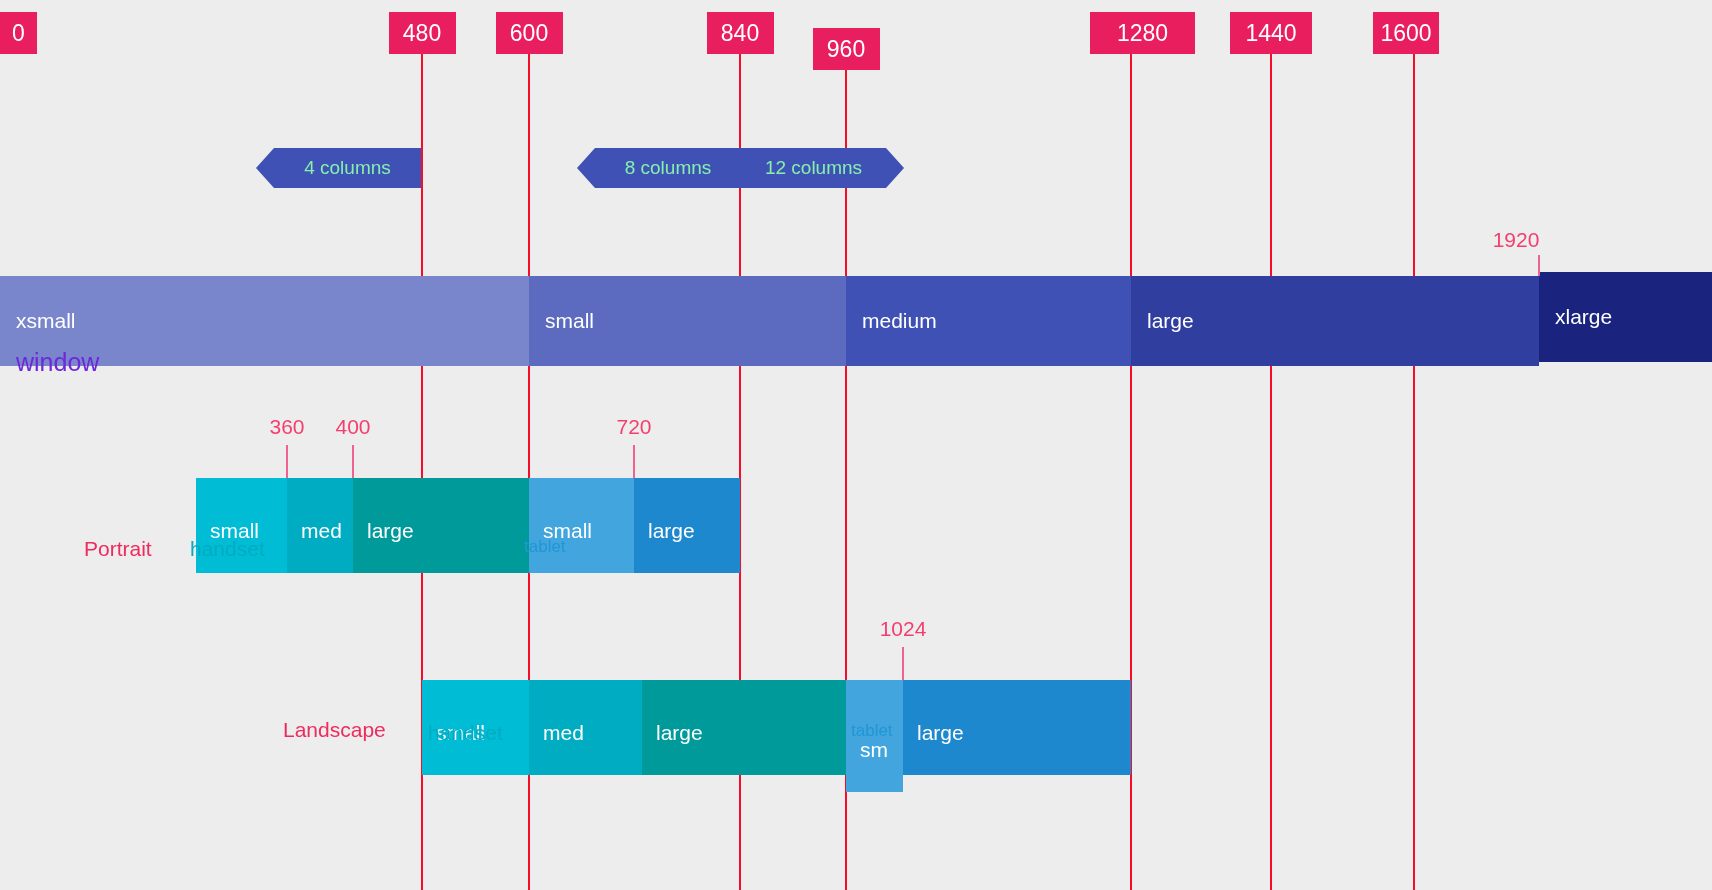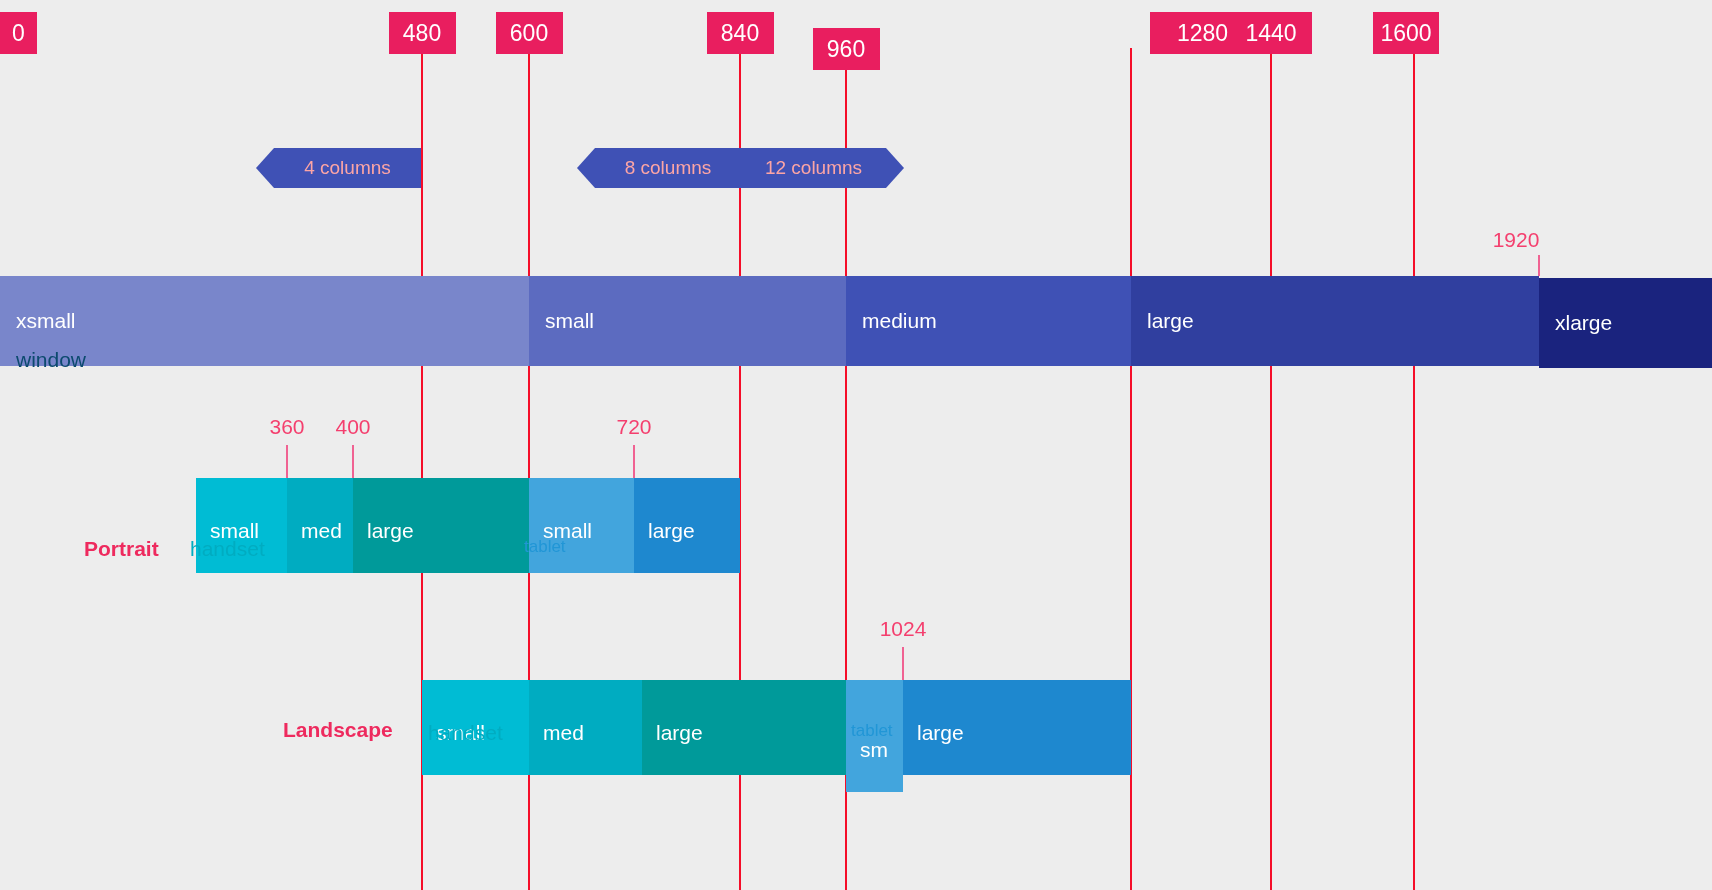--- a/index.html
+++ b/index.html
@@ -29,21 +29,21 @@
     box-sizing:border-box;
     white-space:nowrap;
     z-index:6;
   }
 
   
   .colbar{
     position:absolute;
     height:40px;
     background:#3f51b5;
-    color:#fca5a5;
+    color:#86efac;
     font-size:19px;
     display:flex;align-items:center;justify-content:center;
     box-sizing:border-box;
     white-space:nowrap;
     z-index:5;
   }
   .colbar.arrow-left{
     clip-path:polygon(0 50%,18px 0,100% 0,100% 100%,18px 100%);
     padding-left:18px;
   }
@@ -80,22 +80,22 @@
   }
   .ticklabel{
     position:absolute;
     color:#f43f6e;font-size:21px;white-space:nowrap;
     transform:translateX(-50%);
     z-index:4;
   }
 
   
   .txt{position:absolute;white-space:nowrap;z-index:4;}
-  .txt.window{color:#0c4a6e;font-size:21px;text-align:center;}
-  .txt.orient{color:#ee2a5e;font-size:21px;font-weight:bold;}
+  .txt.window{color:#6d28d9;font-size:25px;text-align:center;}
+  .txt.orient{color:#ee2a5e;font-size:21px;}
   .txt.handset{color:#00acc1;font-size:21px;}
   .txt.tablet{color:#2196d6;font-size:17px;}
 </style>
 </head>
 <body>
 
 <div id="stage">
 
   <div id="vlines">
       <div class="vline" style="left: 421px; top: 48px;"></div>
@@ -106,21 +106,21 @@
       <div class="vline" style="left: 1270px; top: 48px;"></div>
       <div class="vline" style="left: 1413px; top: 48px;"></div>
     </div>
 
   <div id="flags">
       <div class="flag" style="width: 37px; top: 12px; left: 0px;">0</div>
       <div class="flag" style="width: 67px; top: 12px; left: 388.5px;">480</div>
       <div class="flag" style="width: 67px; top: 12px; left: 495.5px;">600</div>
       <div class="flag" style="width: 67px; top: 12px; left: 706.5px;">840</div>
       <div class="flag" style="width: 67px; top: 28px; left: 812.5px;">960</div>
-      <div class="flag" style="width: 105px; top: 12px; left: 1150px;">1280</div>
+      <div class="flag" style="width: 105px; top: 12px; left: 1090px;">1280</div>
       <div class="flag" style="width: 82px; top: 12px; left: 1230px;">1440</div>
       <div class="flag" style="width: 66px; top: 12px; left: 1373px;">1600</div>
     </div>
 
   <div id="colbadges">
       <div class="colbar arrow-left" style="left: 256px; width: 165px; top: 148px;">4 columns</div>
       <div class="colbar arrow-left" style="left: 577px; width: 164px; top: 148px;">8 columns</div>
       <div class="colbar arrow-right" style="left: 741px; width: 163px; top: 148px;">12 columns</div>
     </div>
 
@@ -131,21 +131,21 @@
       <div class="band" style="left: 422px; width: 107px; top: 276px; height: 90px; background: rgb(121, 134, 203);"></div>
       <div class="band" style="left: 529px; width: 317px; top: 276px; height: 90px; background: rgb(92, 107, 192);">
         <span class="band-label">small</span>
       </div>
       <div class="band" style="left: 846px; width: 285px; top: 276px; height: 90px; background: rgb(63, 81, 181);">
         <span class="band-label">medium</span>
       </div>
       <div class="band" style="left: 1131px; width: 408px; top: 276px; height: 90px; background: rgb(48, 63, 159);">
         <span class="band-label">large</span>
       </div>
-      <div class="band" style="left: 1539px; width: 173px; top: 278px; height: 90px; background: rgb(26, 35, 126);">
+      <div class="band" style="left: 1539px; width: 173px; top: 272px; height: 90px; background: rgb(26, 35, 126);">
         <span class="band-label">xlarge</span>
       </div>
     </div>
   <div class="txt window" style="left:16px;top:348px;">window</div>
 
   <div id="extraticks">
       <div class="tick" style="left: 1538px; top: 255px; height: 21px;"></div>
       <div class="ticklabel" style="left: 1516px; top: 228px;">1920</div>
       <div class="tick" style="left: 286px; top: 445px; height: 33px;"></div>
       <div class="ticklabel" style="left: 287px; top: 415px;">360</div>

